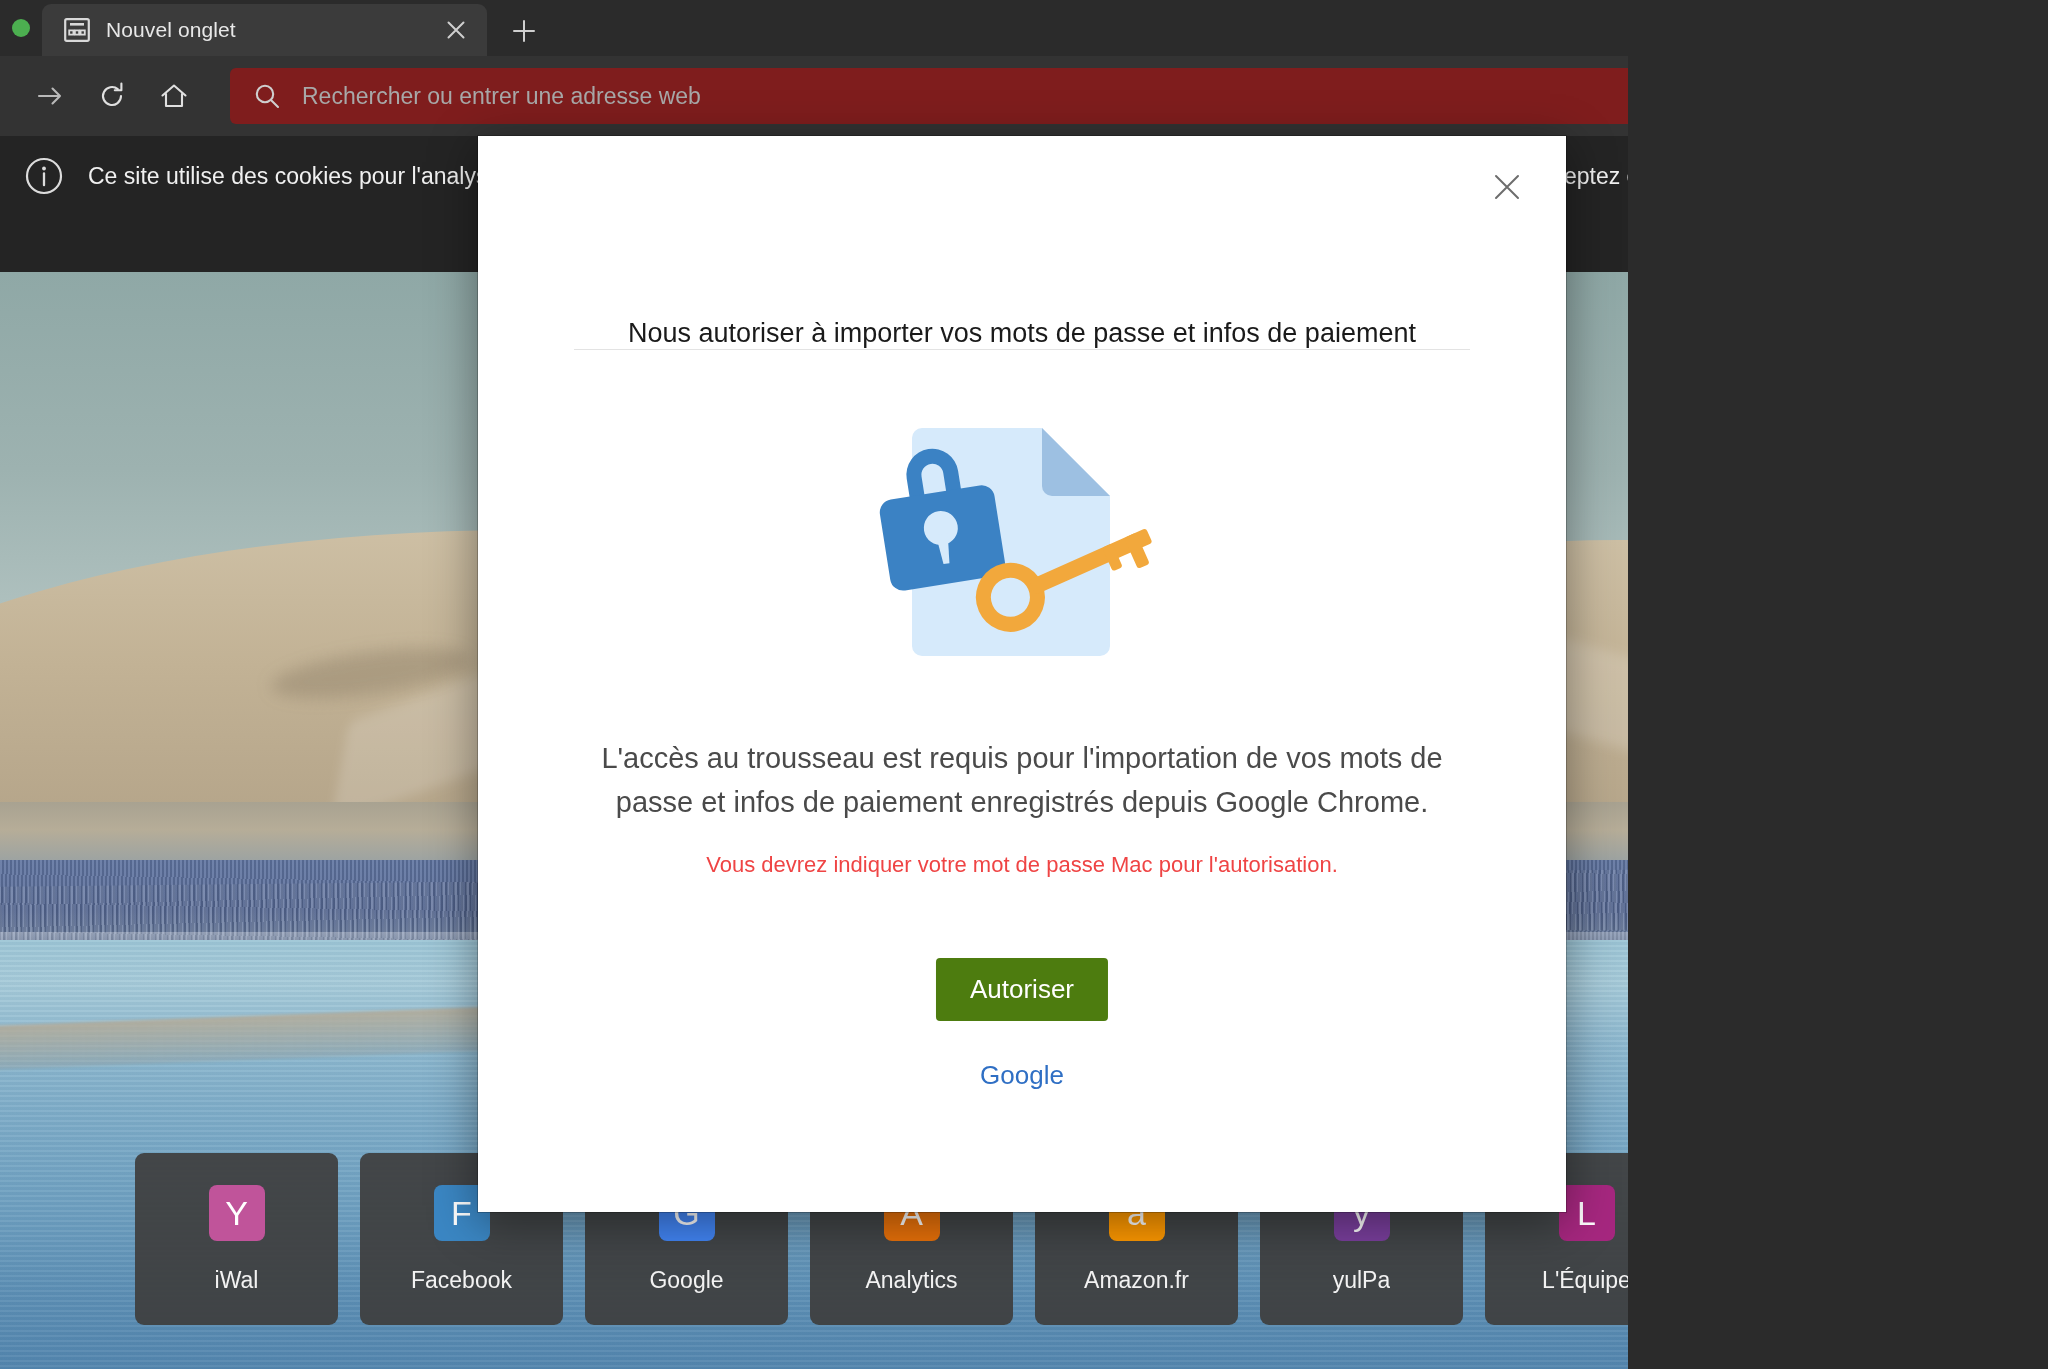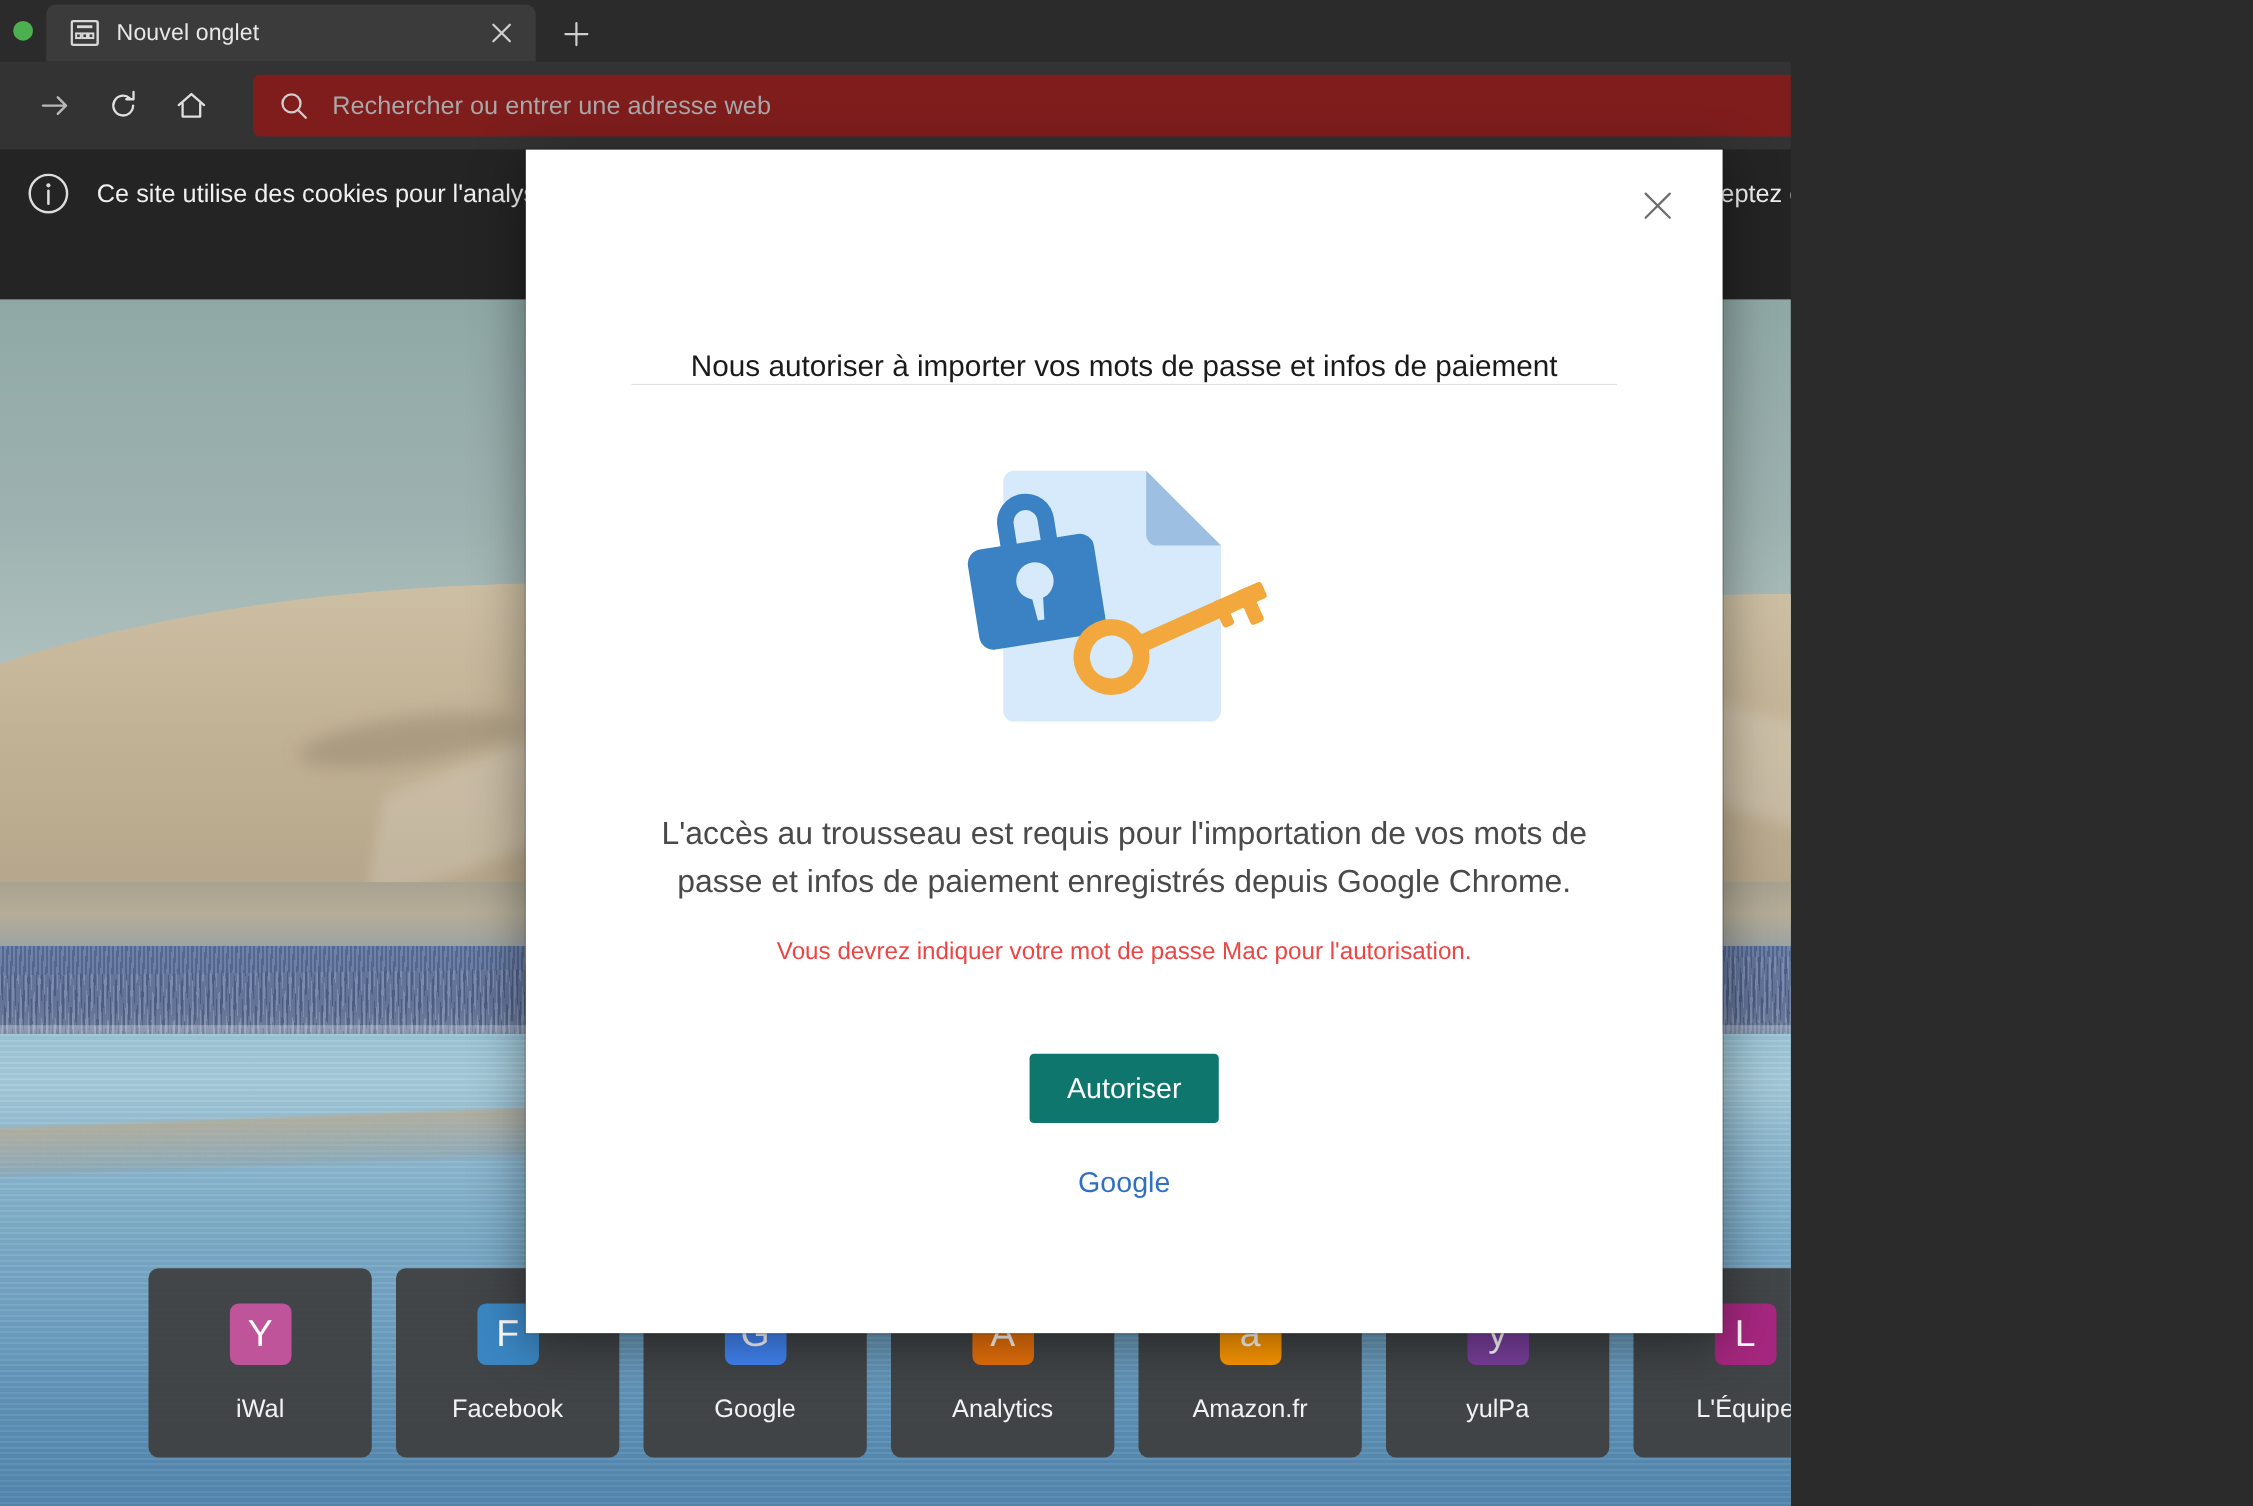--- a/index.html
+++ b/index.html
@@ -323,21 +323,21 @@
   .modal-sub {
     position: absolute; left: 110px; top: 716px;
     width: 868px;
     text-align: center;
     font-size: 22px;
     color: #ef4444;
   }
   .modal-primary {
     position: absolute; left: 50%; top: 822px;
     transform: translateX(-50%);
-    background: #0f766e;
+    background: #4d7c0f;
     color: #fff;
     font-size: 26px;
     font-family: "Liberation Sans", sans-serif;
     border: none;
     border-radius: 4px;
     padding: 16px 34px;
     cursor: pointer;
   }
   .modal-secondary {
     position: absolute; left: 50%; top: 924px;

